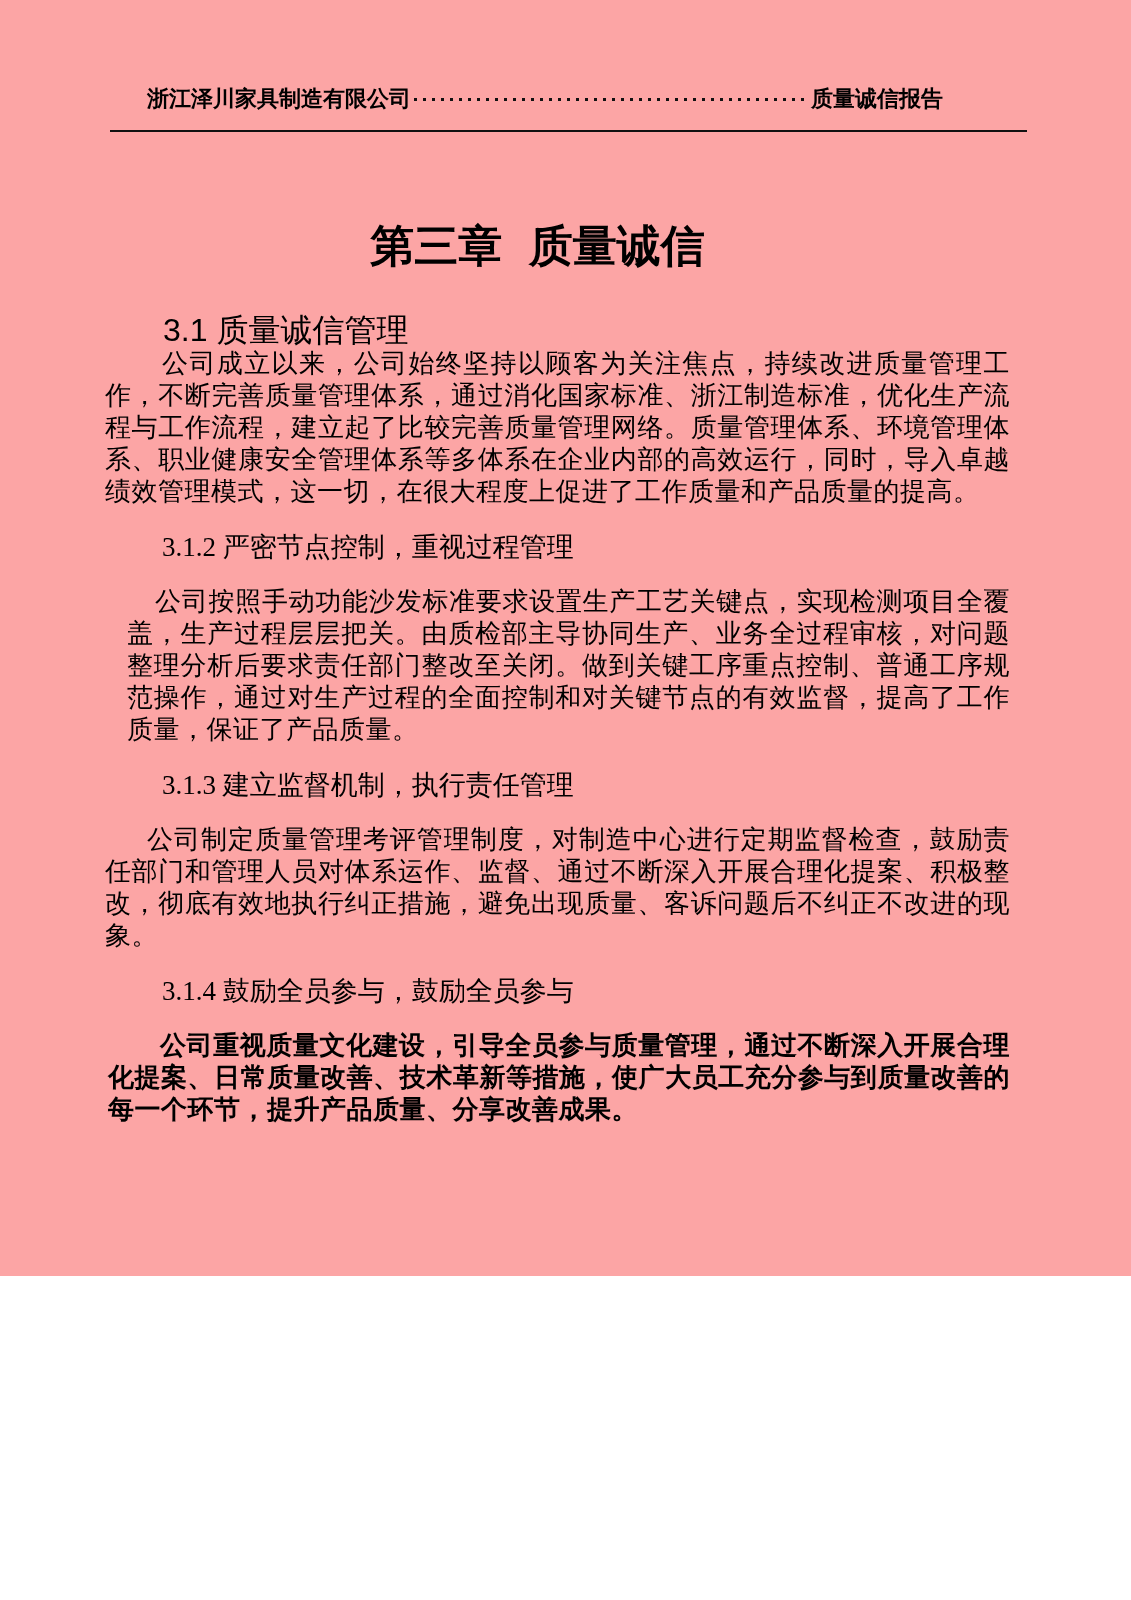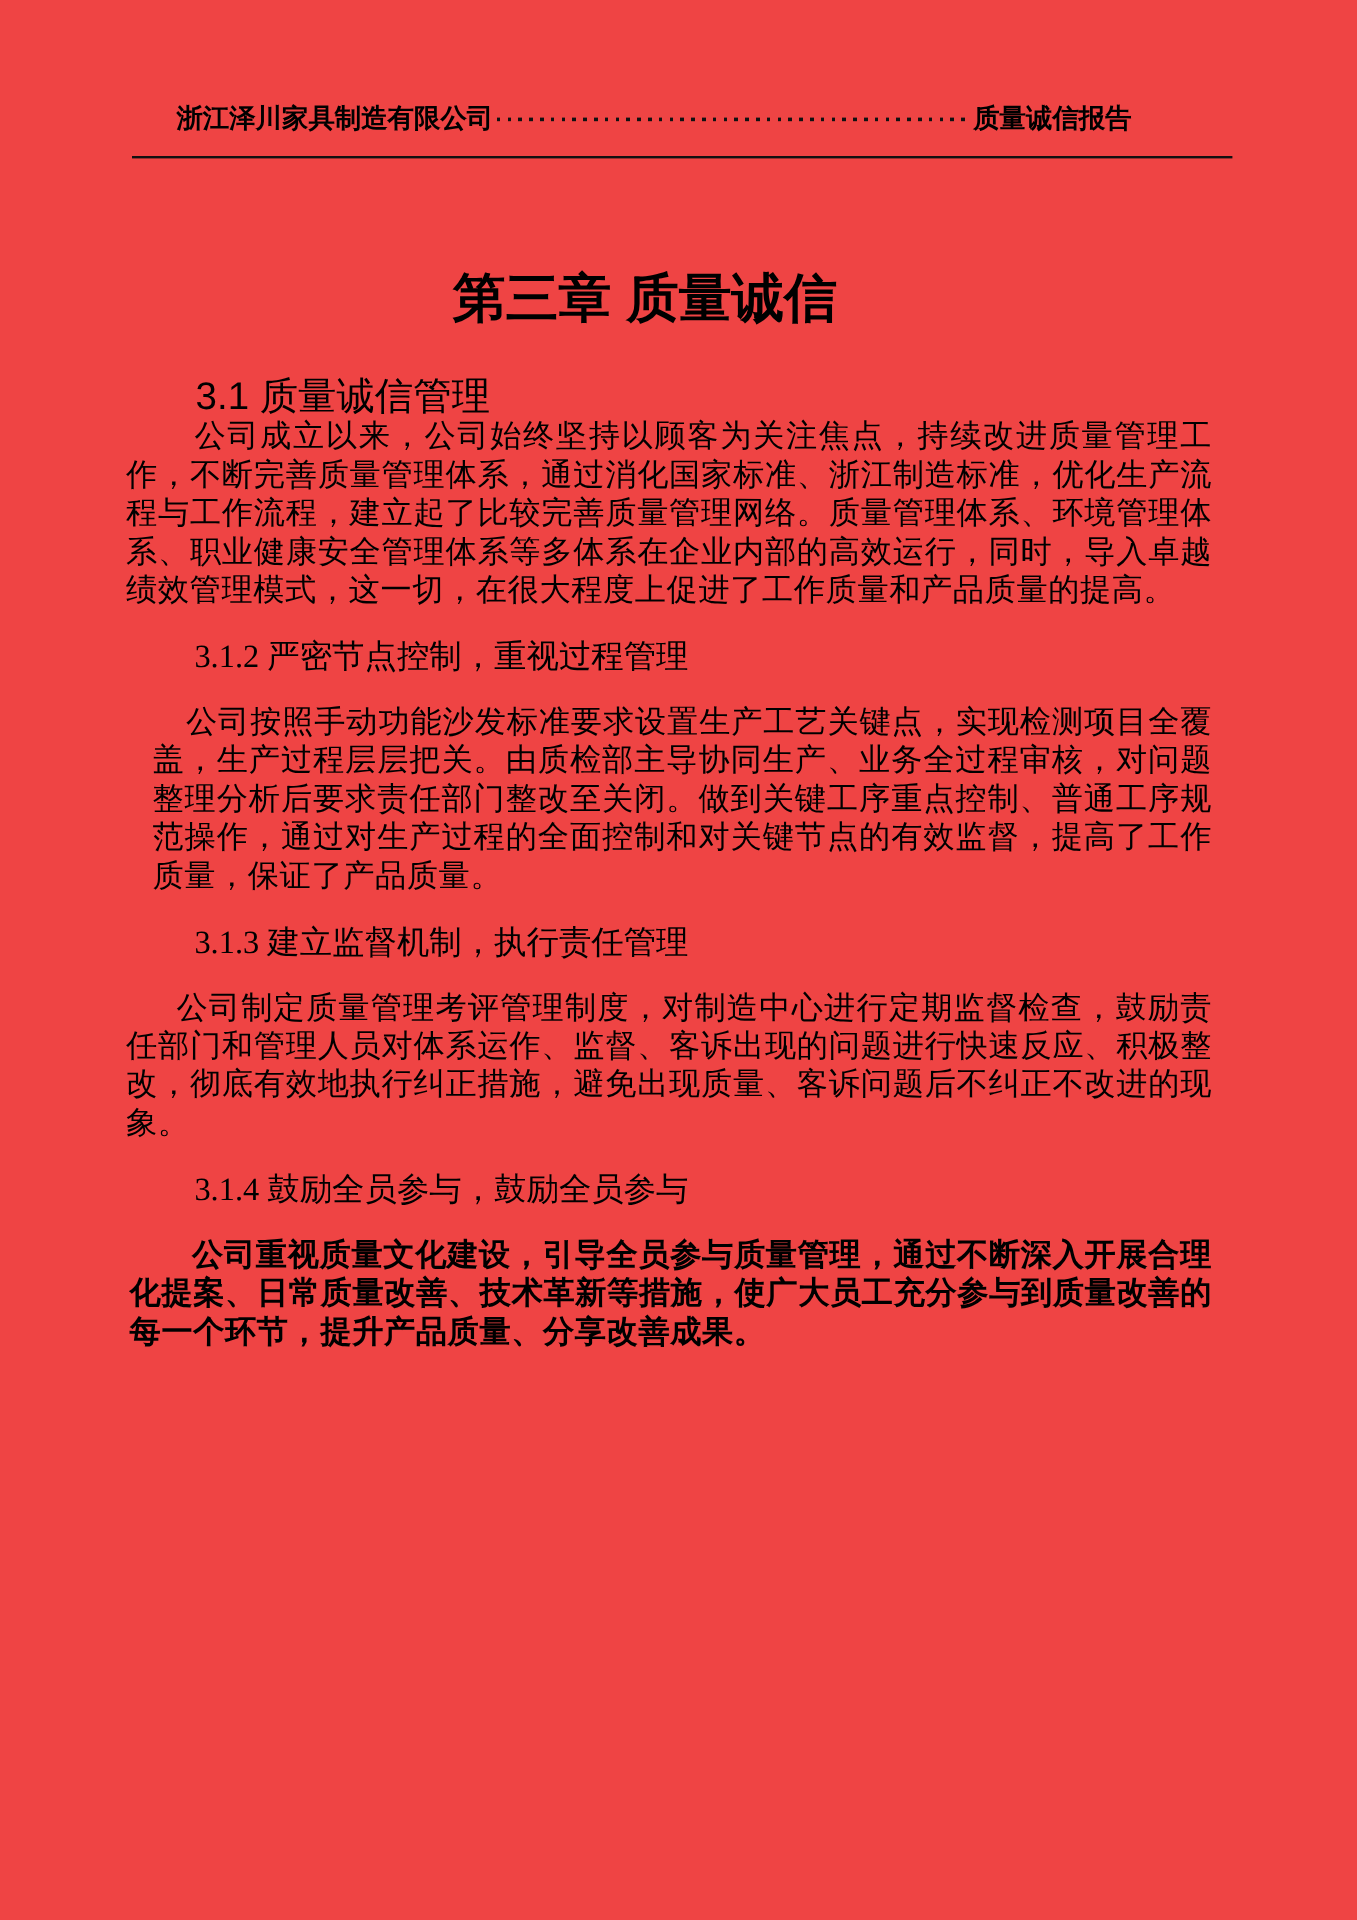--- a/index.html
+++ b/index.html
@@ -3,23 +3,23 @@
 <meta charset="utf-8">
 <style>
   html, body {
     margin: 0;
     padding: 0;
     background: #ffffff;
   }
   .page {
     position: relative;
     width: 1131px;
-    height: 1600px;
+    height: 1276px;
     box-sizing: border-box;
-    background: #ef4444;
+    background: #fca5a5;
     color: #000000;
     overflow: hidden;
   }
   
   .header {
     margin: 0 104px 0 110px;
     padding: 86px 84px 18px 37px;
     border-bottom: 2px solid #111111;
     display: flex;
     align-items: center;
@@ -33,21 +33,21 @@
     flex: 1 1 auto;
     height: 3px;
     margin: 0 3px;
     background: repeating-linear-gradient(90deg, #111 0 3px, transparent 3px 9px);
   }
   
   .content {
     padding: 0 121px 0 105px;
   }
   .chapter-title {
-    font-family: Liberation Sans, sans-serif;
+    font-family: Liberation Mono, monospace;
     font-weight: bold;
     font-size: 44px;
     line-height: 50px;
     text-align: center;
     margin: 92px 40px 0 0;
   }
   .section-title {
     font-family: "Liberation Sans", "DejaVu Sans", sans-serif;
     font-weight: normal;
     font-size: 32px;
@@ -91,19 +91,19 @@
     <div class="chapter-title">第三章 质量诚信</div>
 
     <div class="section-title">3.1 质量诚信管理</div>
 
     <p class="para para-0">公司成立以来，公司始终坚持以顾客为关注焦点，持续改进质量管理工作，不断完善质量管理体系，通过消化国家标准、浙江制造标准，优化生产流程与工作流程，建立起了比较完善质量管理网络。质量管理体系、环境管理体系、职业健康安全管理体系等多体系在企业内部的高效运行，同时，导入卓越绩效管理模式，这一切，在很大程度上促进了工作质量和产品质量的提高。</p>
 
     <div class="sub-heading">3.1.2 严密节点控制，重视过程管理</div>
     <p class="para para-1">公司按照手动功能沙发标准要求设置生产工艺关键点，实现检测项目全覆盖，生产过程层层把关。由质检部主导协同生产、业务全过程审核，对问题整理分析后要求责任部门整改至关闭。做到关键工序重点控制、普通工序规范操作，通过对生产过程的全面控制和对关键节点的有效监督，提高了工作质量，保证了产品质量。</p>
 
     <div class="sub-heading">3.1.3 建立监督机制，执行责任管理</div>
-    <p class="para para-2">公司制定质量管理考评管理制度，对制造中心进行定期监督检查，鼓励责任部门和管理人员对体系运作、监督、客诉出现的问题进行快速反应、积极整改，彻底有效地执行纠正措施，避免出现质量、客诉问题后不纠正不改进的现象。</p>
+    <p class="para para-2">公司制定质量管理考评管理制度，对制造中心进行定期监督检查，鼓励责任部门和管理人员对体系运作、监督、通过不断深入开展合理化提案、积极整改，彻底有效地执行纠正措施，避免出现质量、客诉问题后不纠正不改进的现象。</p>
 
     <div class="sub-heading">3.1.4 鼓励全员参与，鼓励全员参与</div>
     <p class="para para-3">公司重视质量文化建设，引导全员参与质量管理，通过不断深入开展合理化提案、日常质量改善、技术革新等措施，使广大员工充分参与到质量改善的每一个环节，提升产品质量、分享改善成果。</p>
 
   </div>
 </div>
 
 </body></html>

